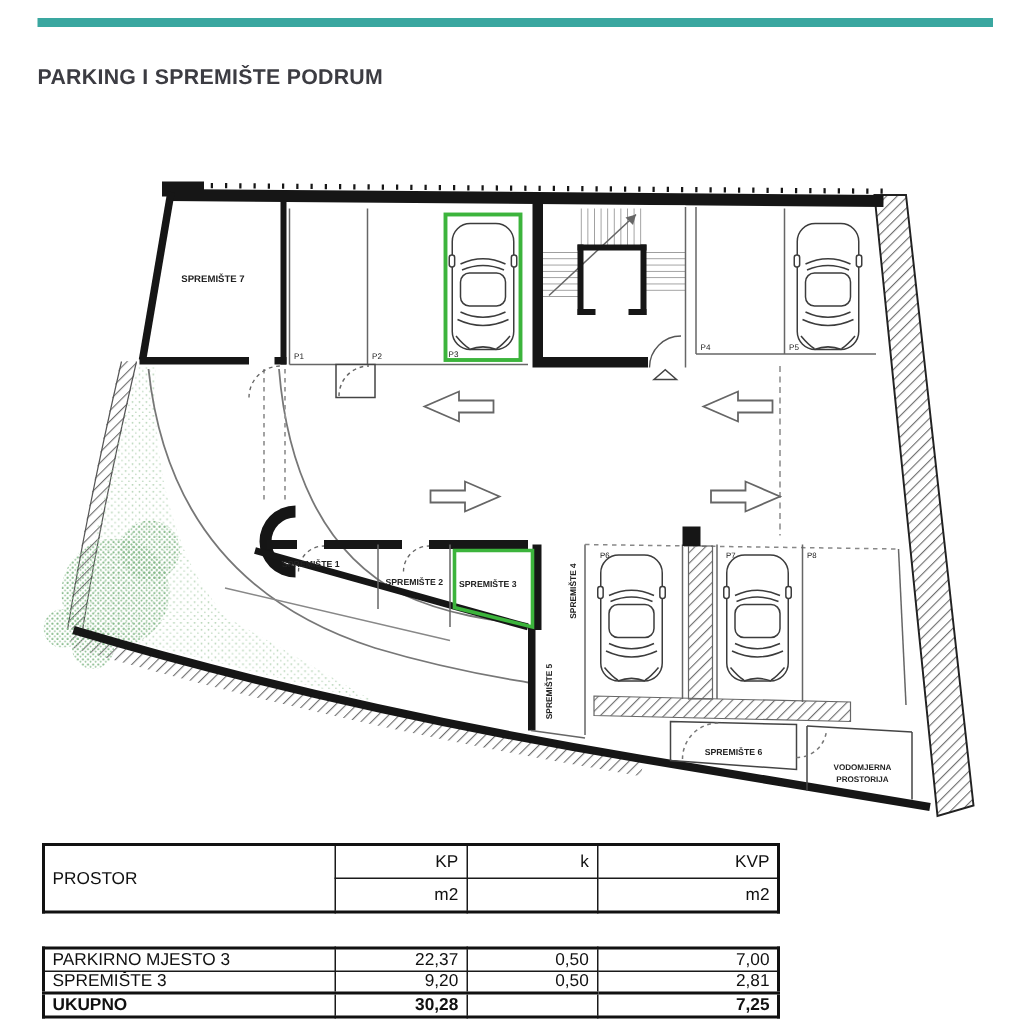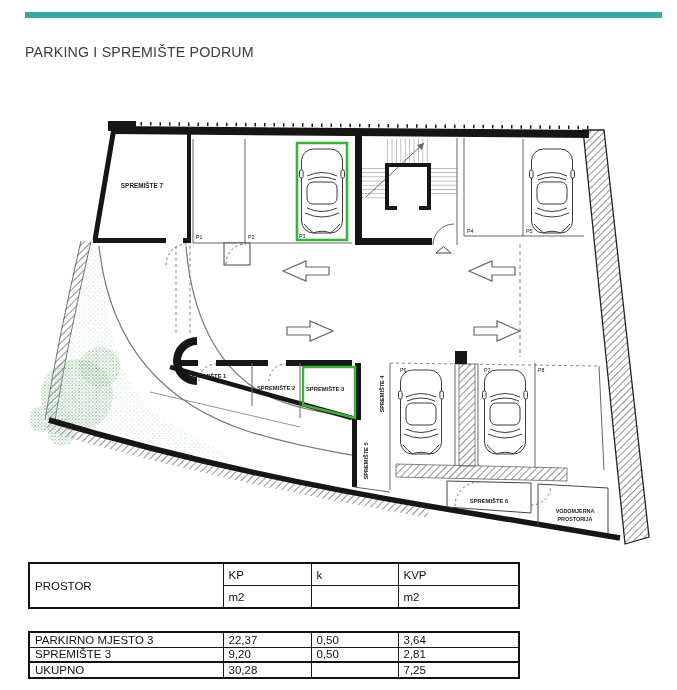--- a/index.html
+++ b/index.html
@@ -2,34 +2,34 @@
 <html><head>
 <meta charset="utf-8">
 <style>
   html,body { margin:0; padding:0; background:#ffffff; }
   .sheet {
     position:relative; width:677px; height:690px; background:#ffffff;
     font-family:"Liberation Sans", sans-serif; overflow:hidden;
   }
   .accent-bar { position:absolute; left:25px; top:12px; width:637px; height:6px; }
   .page-title {
-    position:absolute; left:25px; top:44px; font-size:14.2px; font-weight:normal;
+    position:absolute; left:25px; top:44px; font-size:14.2px; font-weight:bold;
     color:#3c3c42; letter-spacing:.2px;
   }
   .plan-svg { position:absolute; left:0; top:0; width:677px; height:690px; }
   .plan-svg text { font-family:"Liberation Sans", sans-serif; fill:#222; }
   .room-label { font-weight:bold; }
   .tables { position:absolute; left:28px; top:562px; width:490px; }
   table.t { border-collapse:collapse; table-layout:fixed; width:490px; font-size:11.5px; color:#111; }
   table.t td { border:1.5px solid #1a1a1a; padding:0 5px; height:21px; vertical-align:middle; overflow:hidden; white-space:nowrap; }
   table.t { border:2.5px solid #111; }
-  td.num { text-align:left; }
+  td.num { text-align:right; }
   table.t2 { margin-top:22px; }
   table.t2 td { height:13.5px; font-size:11.5px; }
-  tr.total td { font-weight:normal; border-top:2.5px solid #111; }
+  tr.total td { font-weight:bold; border-top:2.5px solid #111; }
 </style>
 </head>
 <body>
 
 <div class="sheet">
 
   <div class="accent-bar" style="background:#3AA7A0;"></div>
 
   <div class="page-title">PARKING I SPREMIŠTE PODRUM</div>
 
@@ -246,21 +246,21 @@
           <col style="width:194px">
           <col style="width:88px">
           <col style="width:87px">
           <col style="width:121px">
         </colgroup>
       <tbody>
           <tr>
         <td>PARKIRNO MJESTO 3</td>
         <td class="num">22,37</td>
         <td class="num">0,50</td>
-        <td class="num">3,64</td>
+        <td class="num">7,00</td>
       </tr>
       <tr>
         <td>SPREMIŠTE 3</td>
         <td class="num">9,20</td>
         <td class="num">0,50</td>
         <td class="num">2,81</td>
       </tr>
       <tr class="total">
         <td>UKUPNO</td>
         <td class="num">30,28</td>

